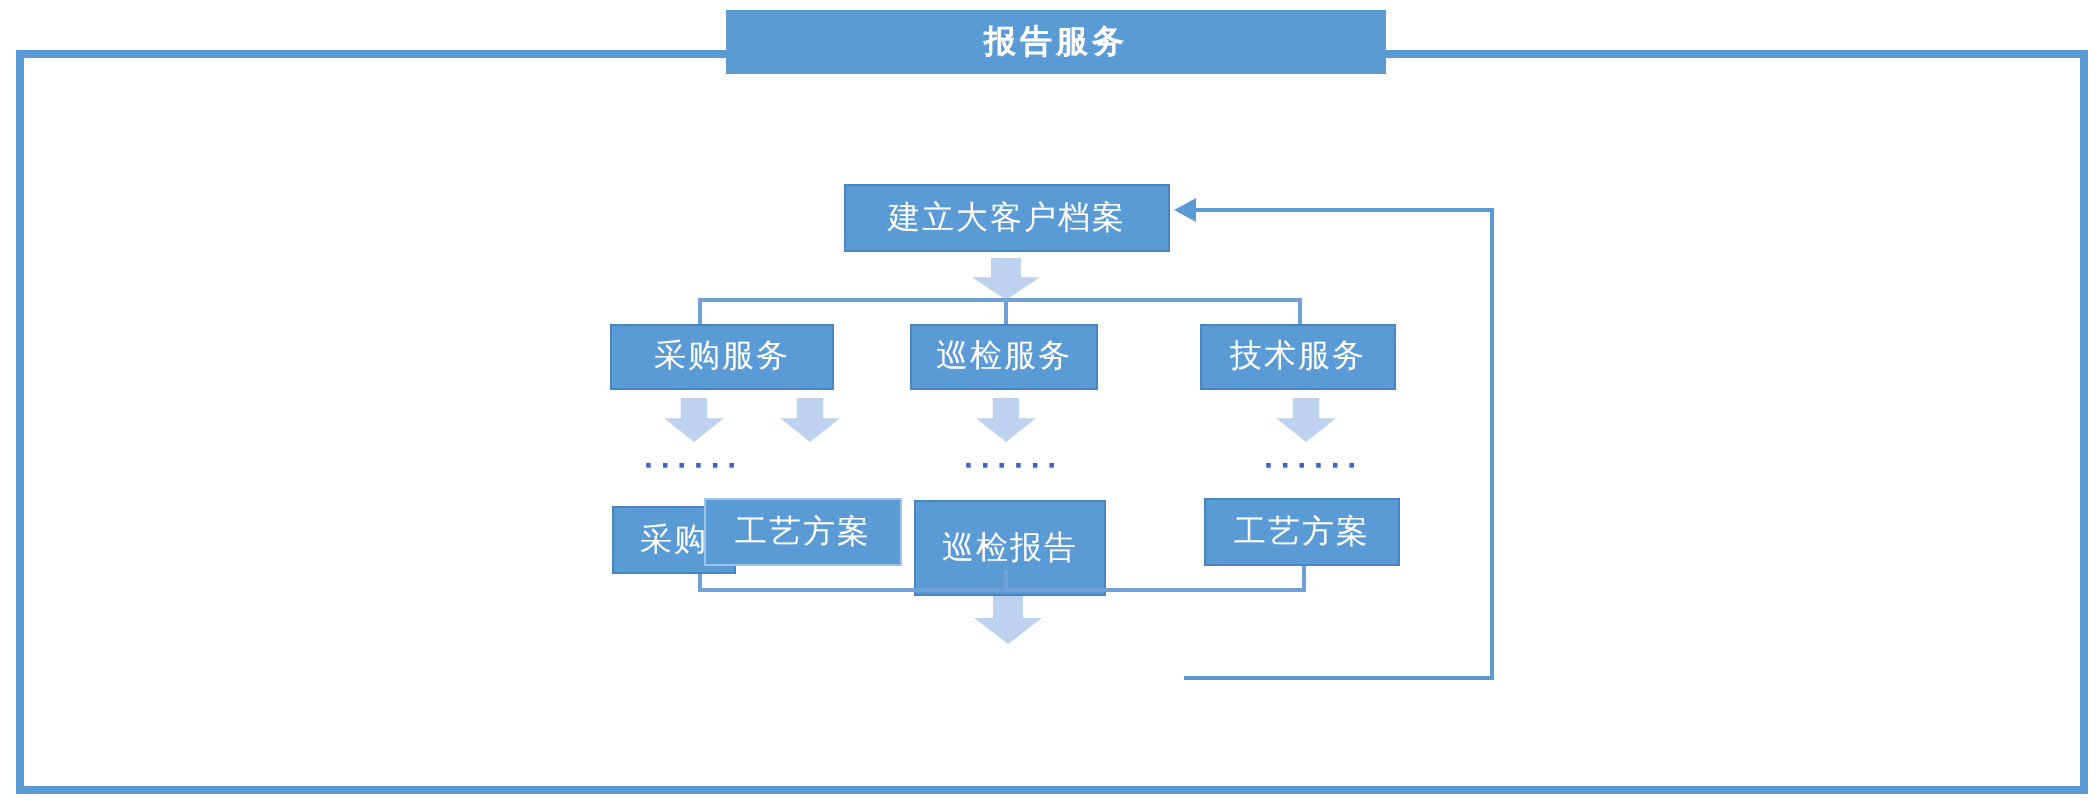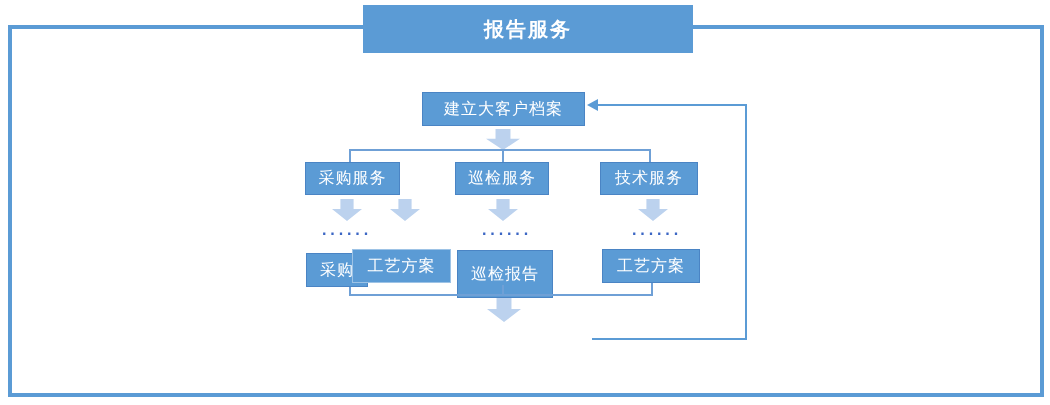--- a/index.html
+++ b/index.html
@@ -21,22 +21,22 @@
     position:absolute;left:8px;top:25px;width:1036px;height:372px;
     border:4px solid var(--frame-blue);box-sizing:border-box;
   }
   .node{
     position:absolute;background:var(--box-blue);color:#fff;
     border:1px solid var(--box-border);box-sizing:border-box;
     display:flex;align-items:center;justify-content:center;
     font-size:16px;letter-spacing:1px;white-space:nowrap;
   }
   .title-box{
-    position:absolute;left:363px;top:5px;width:330px;height:48px;
-    background:var(--box-blue);color:#fff;font-size:20px;font-weight:bold;
+    position:absolute;left:363px;top:5px;width:330px;height:32px;
+    background:var(--box-blue);color:#fff;font-size:16px;font-weight:bold;
     display:flex;align-items:center;justify-content:center;letter-spacing:2px;
   }
   .summary{
     background:var(--orange);border:1px solid #DD6E20;font-weight:bold;
   }
   .line{position:absolute;background:var(--line-blue);}
   .fline{position:absolute;background:var(--feedback-blue);}
   .block-arrow{
     position:absolute;background:var(--arrow-light);
     clip-path:polygon(28% 0,72% 0,72% 46%,100% 46%,50% 100%,0 46%,28% 46%);
@@ -62,21 +62,21 @@
 
   <div class="node" style="left:422px;top:92px;width:163px;height:34px;">建立大客户档案</div>
 
   <div class="block-arrow" style="left:486px;top:129px;width:34px;height:21px;"></div>
 
   <div class="line" style="left:349px;top:149px;width:302px;height:2px;"></div>
   <div class="line" style="left:349px;top:149px;width:2px;height:14px;"></div>
   <div class="line" style="left:502px;top:149px;width:2px;height:14px;"></div>
   <div class="line" style="left:649px;top:149px;width:2px;height:14px;"></div>
 
-  <div class="node" style="left:305px;top:162px;width:95px;height:33px;">采购服务</div>
+  <div class="node" style="left:305px;top:162px;width:112px;height:33px;">采购服务</div>
   <div class="node" style="left:600px;top:162px;width:98px;height:33px;">技术服务</div>
   <div class="node" style="left:455px;top:162px;width:94px;height:33px;">巡检服务</div>
 
   <div class="block-arrow" style="left:332px;top:199px;width:30px;height:22px;"></div>
   <div class="block-arrow" style="left:390px;top:199px;width:30px;height:22px;"></div>
   <div class="block-arrow" style="left:488px;top:199px;width:30px;height:22px;"></div>
   <div class="block-arrow" style="left:638px;top:199px;width:30px;height:22px;"></div>
 
   <div class="dots" style="left:317px;top:227px;width:60px;">······</div>
   <div class="dots" style="left:477px;top:227px;width:60px;">······</div>

